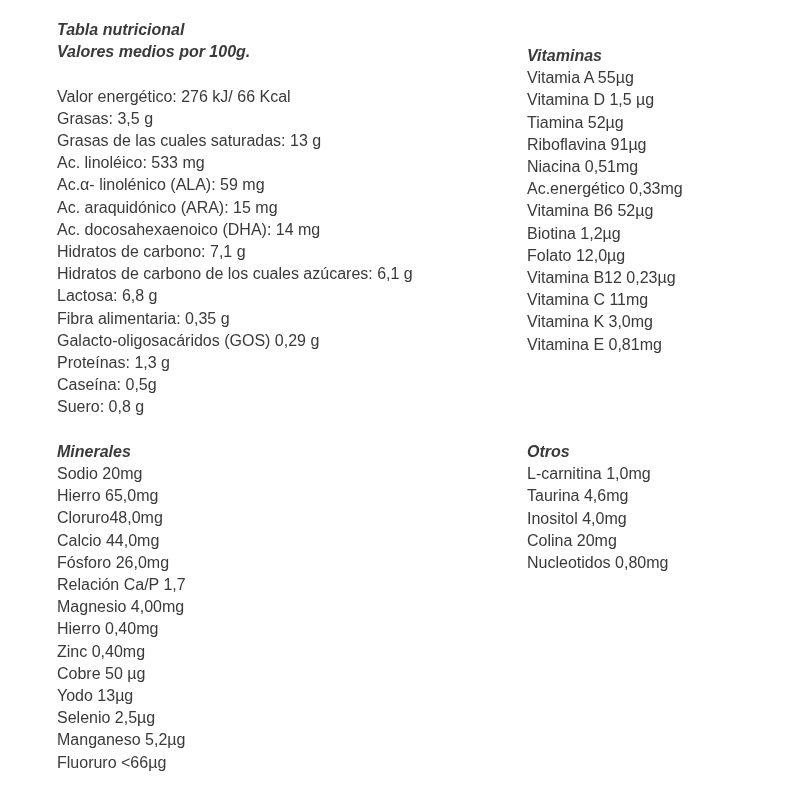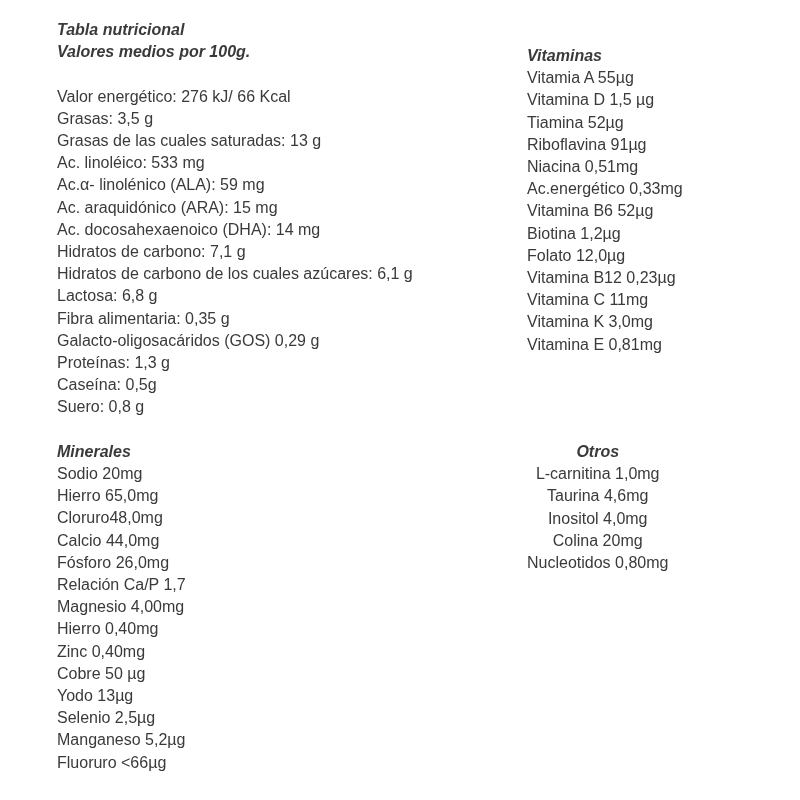--- a/index.html
+++ b/index.html
@@ -13,21 +13,21 @@
     font-size: 16px;
     line-height: 22.2px;
     color: #3a3a3a;
     -webkit-font-smoothing: antialiased;
   }
   .line { white-space: pre; min-height: 22.2px; }
   .bold { font-weight: 700; font-style: italic; }
   .spacer { height: 22.2px; }
   .col-left { position: absolute; left: 57px; top: 19px; }
   .block-vitaminas { position: absolute; left: 527px; top: 45px; }
-  .block-otros { position: absolute; left: 527px; top: 441px; text-align: center; }
+  .block-otros { position: absolute; left: 527px; top: 441px; }
 </style>
 </head>
 <body>
 
 <div>
 
   <div class="col-left">
     <div class="line bold">Tabla nutricional</div>
     <div class="line bold">Valores medios por 100g.</div>
     <div class="line spacer"></div>

